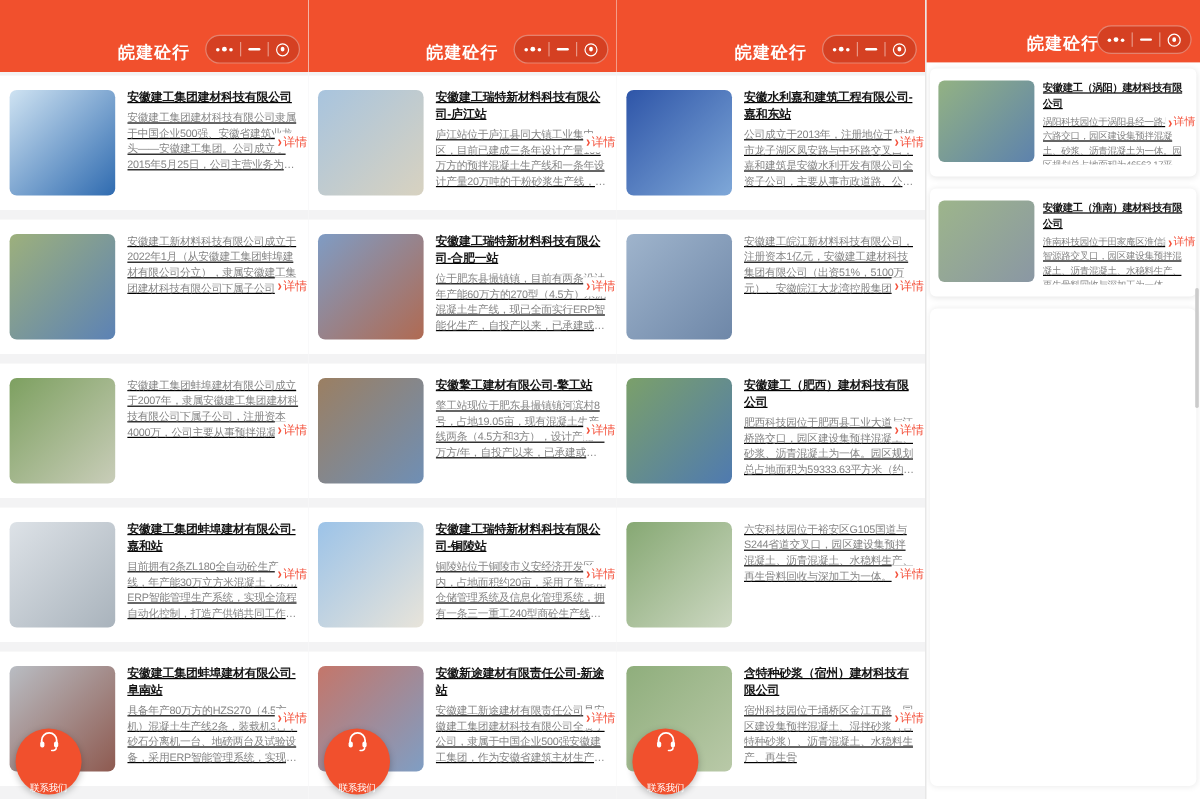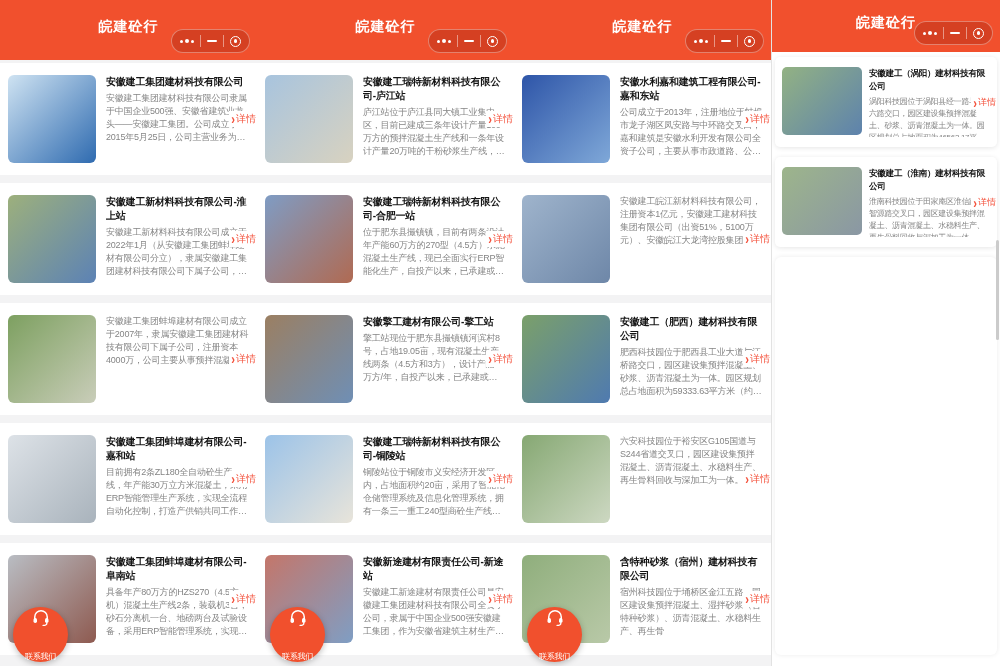--- a/index.html
+++ b/index.html
@@ -13,21 +13,21 @@
 
   .phone {
     position:relative; flex:0 0 257px; width:257px; height:666px;
     background:var(--page,#f3f3f4); overflow:hidden;
   }
   .phone.compact { flex:0 0 229px; width:229px; background:#fff; border-left:1px solid #e2e2e2; }
 
   
   .bar {
     position:relative; height:60px; background:var(--header,#f1502d);
-    display:flex; align-items:center; justify-content:center; padding-bottom:9px;
+    display:flex; align-items:flex-end; justify-content:center; padding-bottom:9px;
   }
   .compact .bar { height:52px; padding-bottom:8px; }
   .bar-title { color:#fff; font-size:14px; font-weight:bold; letter-spacing:1px; line-height:16px; }
   .capsule {
     position:absolute; right:7px; bottom:7px; height:24px;
     background:var(--capsule,rgba(150,30,10,.30)); border:1px solid rgba(255,255,255,.35);
     border-radius:13px; display:flex; align-items:center; padding:0 8px; gap:6px;
   }
   .cap-btn { display:flex; align-items:center; justify-content:center; cursor:pointer; }
   .more { gap:2px; }
@@ -38,21 +38,21 @@
   .target i { position:absolute; left:50%; top:50%; width:3.5px; height:3.5px; margin:-1.75px 0 0 -1.75px; background:#fff; border-radius:50%; }
   .cap-sep { width:1px; height:12px; background:rgba(255,255,255,.45); }
 
   
   .list { padding-top:3px; }
   .card {
     position:relative; display:flex; background:#fff; height:112px;
     margin-bottom:8px; padding:12px 8px; cursor:pointer;
   }
   .thumb { flex:0 0 88px; width:88px; height:88px; border-radius:6px; background:#9db6cf; }
-  .info { flex:1; margin-left:10px; overflow:hidden; }
+  .info { flex:1; margin-left:10px; overflow:hidden;text-decoration:underline; }
   .c-title {
     margin:0 0 3px; color:#151515; font-size:10px; font-weight:bold;
     line-height:14px; letter-spacing:-0.2px;
   }
   .c-desc {
     margin:0; color:#858585; font-size:9px; line-height:13px; letter-spacing:-0.2px;
     display:-webkit-box; -webkit-line-clamp:4; -webkit-box-orient:vertical; overflow:hidden;
   }
   .detail {
     position:absolute; right:1px; top:50%; transform:translateY(-50%);
@@ -121,21 +121,20 @@
         <p class="c-desc">安徽建工集团建材科技有限公司隶属于中国企业500强、安徽省建筑业龙头——安徽建工集团。公司成立于2015年5月25日，公司主营业务为商品混凝土、沥青...</p>
       </div>
       <a class="detail">
         <span class="chev">›</span>
         <span class="d-label">详情</span>
       </a>
     </article>
         <article class="card">
       <div class="thumb" style="background: linear-gradient(135deg, rgb(157, 176, 124) 0%, rgb(92, 130, 181) 100%);"></div>
       <div class="info">
-        <h3 class="c-title">安徽建工新材料科技有限公司-淮上站</h3>
         <p class="c-desc">安徽建工新材料科技有限公司成立于2022年1月（从安徽建工集团蚌埠建材有限公司分立），隶属安徽建工集团建材科技有限公司下属子公司，公司位于淮上...</p>
       </div>
       <a class="detail">
         <span class="chev">›</span>
         <span class="d-label">详情</span>
       </a>
     </article>
         <article class="card">
       <div class="thumb" style="background: linear-gradient(135deg, rgb(125, 160, 96) 0%, rgb(201, 205, 185) 100%);"></div>
       <div class="info">

